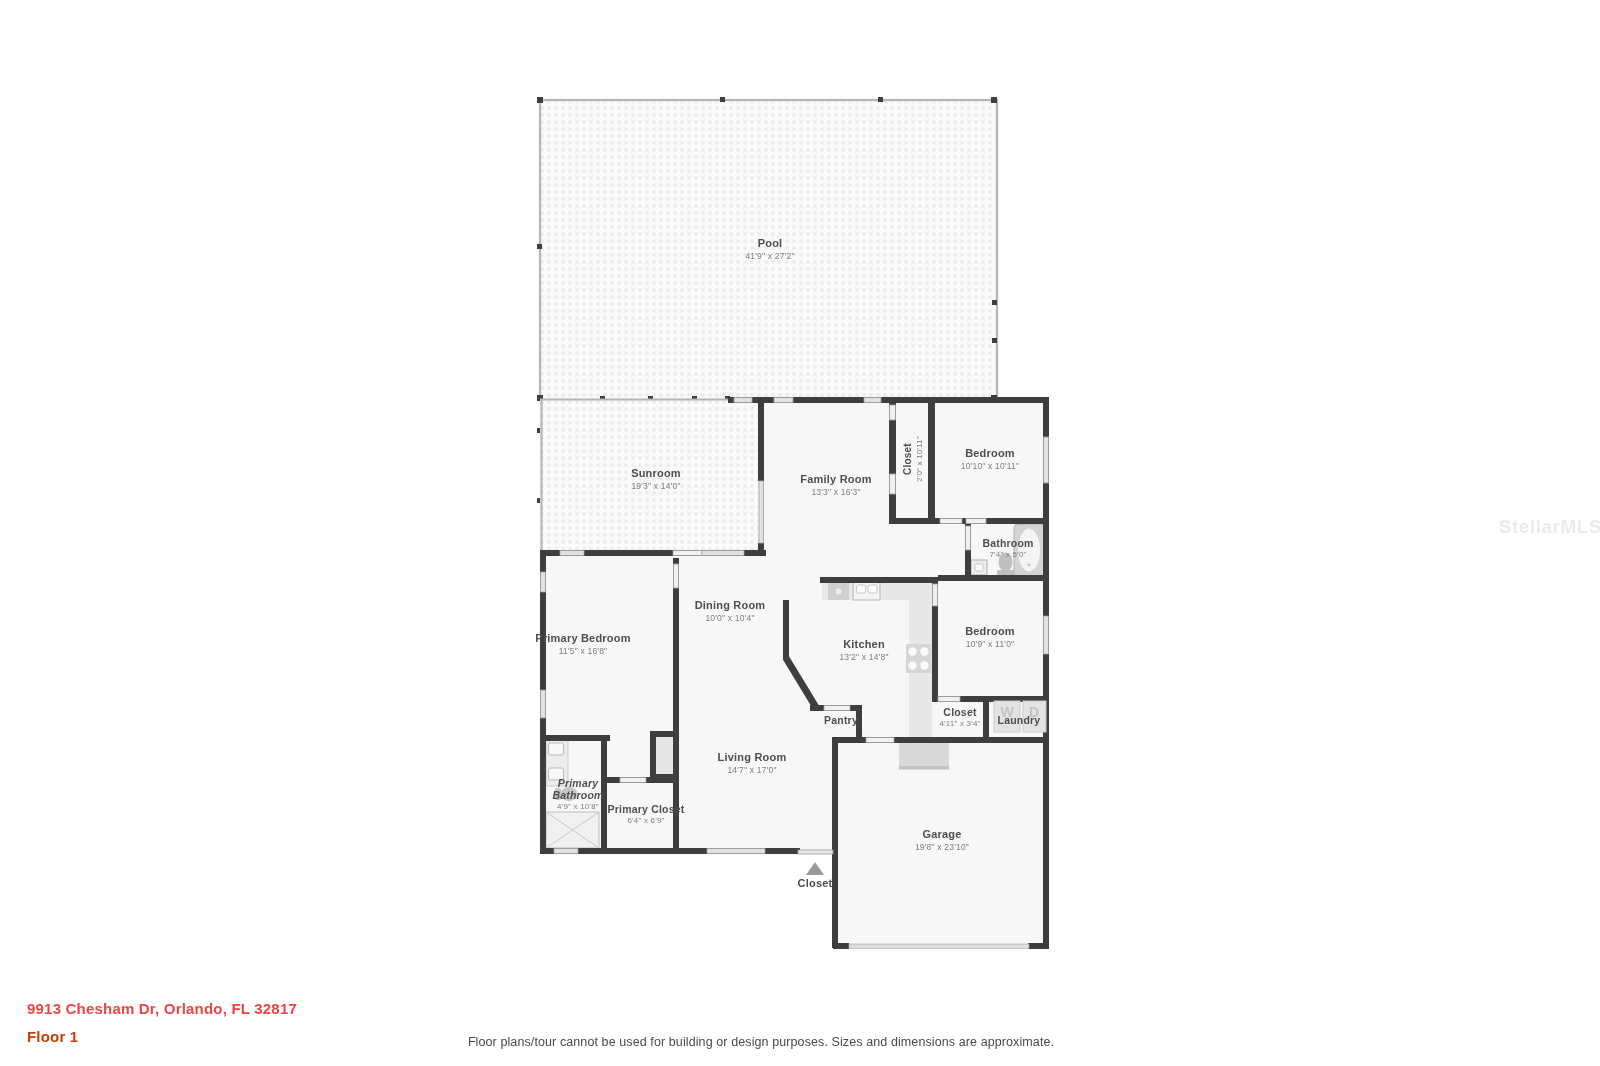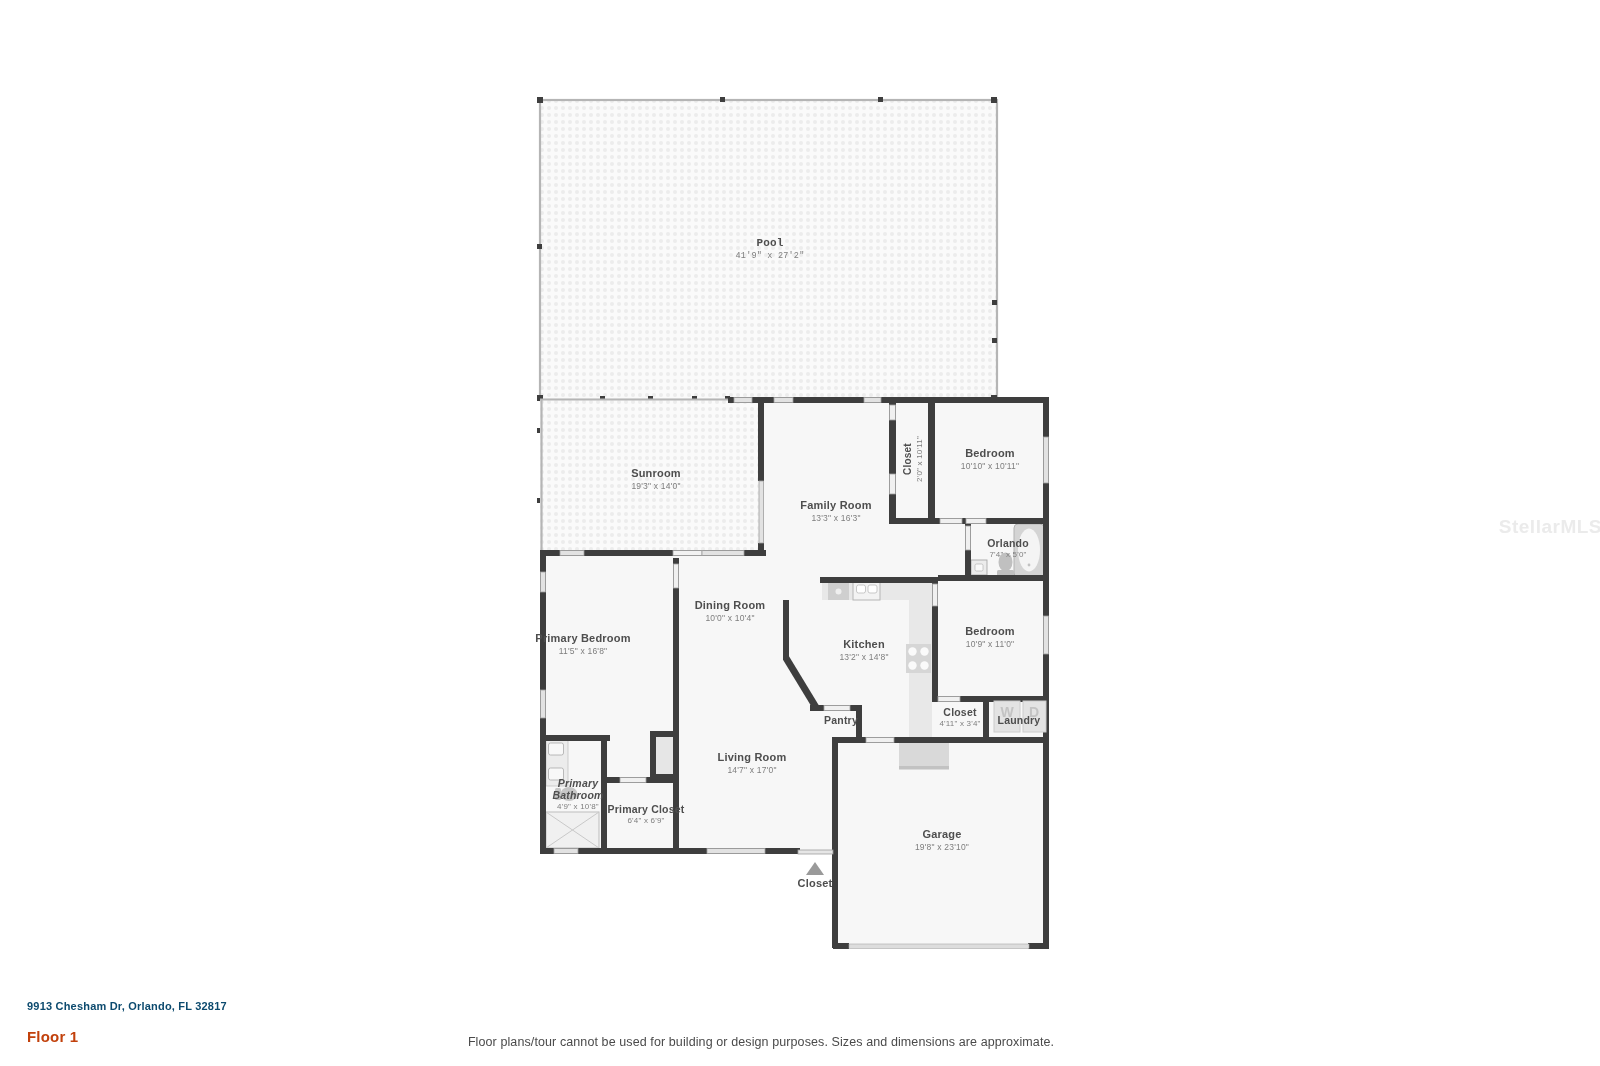--- a/index.html
+++ b/index.html
@@ -25,21 +25,21 @@
   .mini .room-dims{font-size:8px;}
   .laundry-letter{
     position:absolute;font-size:14px;font-weight:700;color:#c3c3c3;transform:translateX(-50%);
   }
   .laundry-name{z-index:5;}
   .entry-arrow{
     position:absolute;width:0;height:0;
     border-left:9px solid transparent;border-right:9px solid transparent;
     border-bottom:13px solid #9a9a9a;
   }
-  .address{position:absolute;left:27px;top:1000px;font-size:11px;font-weight:700;color:#0c4a6e;letter-spacing:.2px;}
+  .address{position:absolute;left:27px;top:1000px;font-size:15px;font-weight:700;color:#ef4444;letter-spacing:.2px;}
   .floorlbl{position:absolute;left:27px;top:1028px;font-size:15px;font-weight:700;color:#c2410c;letter-spacing:.2px;}
   .disclaimer{
     position:absolute;left:761px;top:1035px;transform:translateX(-50%);
     font-size:12.5px;font-weight:400;color:#4a4a4a;white-space:nowrap;letter-spacing:.1px;
   }
   .watermark{
     position:absolute;right:-2px;top:516px;font-size:19px;font-weight:600;
     color:#ebebeb;letter-spacing:.5px;
   }
 </style>
@@ -204,47 +204,47 @@
       <rect x="940" y="518.5" width="22" height="5" fill="#f0f0f0"></rect>
       <rect x="966" y="518.5" width="20" height="5" fill="#f0f0f0"></rect>
       <rect x="889.5" y="405" width="6" height="15" fill="#f0f0f0"></rect>
       <rect x="889.5" y="474" width="6" height="20" fill="#f0f0f0"></rect>
       <rect x="938" y="696.5" width="22" height="5" fill="#f0f0f0"></rect>
       <rect x="798" y="850" width="35" height="4" fill="#e6e6e6"></rect>
       <rect x="849" y="944" width="180" height="4.5" fill="#dddddd" stroke="#aaaaaa" stroke-width=".6"></rect>
     </g>
   </svg>
 
-  <div class="room-label" style="left:770px;top:237px;font-family:Liberation Mono, monospace;">
+  <div class="room-label" style="left:770px;top:237px;">
     <div class="room-name">Pool</div>
     <div class="room-dims">41'9" x 27'2"</div>
   </div>
 
   <div class="room-label" style="left:656px;top:467px;">
     <div class="room-name">Sunroom</div>
     <div class="room-dims">19'3" x 14'0"</div>
   </div>
 
-  <div class="room-label" style="left:836px;top:473px;margin-top:26px;">
+  <div class="room-label" style="left:836px;top:473px;">
     <div class="room-name">Family Room</div>
     <div class="room-dims">13'3" x 16'3"</div>
   </div>
 
   <div class="room-label rot" style="left:913px;top:459px;">
     <div class="room-name">Closet</div>
     <div class="room-dims">2'0" x 10'11"</div>
   </div>
 
   <div class="room-label" style="left:990px;top:447px;">
     <div class="room-name">Bedroom</div>
     <div class="room-dims">10'10" x 10'11"</div>
   </div>
 
   <div class="room-label mini" style="left:1008px;top:537px;">
-    <div class="room-name">Orlando</div>
+    <div class="room-name">Bathroom</div>
     <div class="room-dims">7'4" x 5'0"</div>
   </div>
 
   <div class="room-label" style="left:990px;top:625px;">
     <div class="room-name">Bedroom</div>
     <div class="room-dims">10'9" x 11'0"</div>
   </div>
 
   <div class="room-label" style="left:730px;top:599px;">
     <div class="room-name">Dining Room</div>

